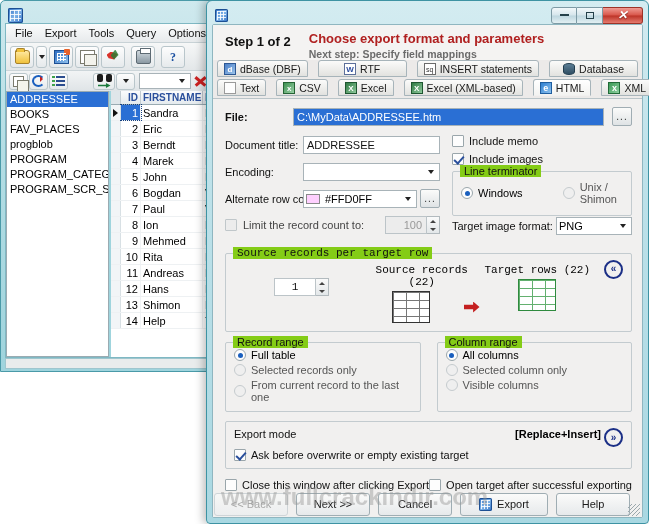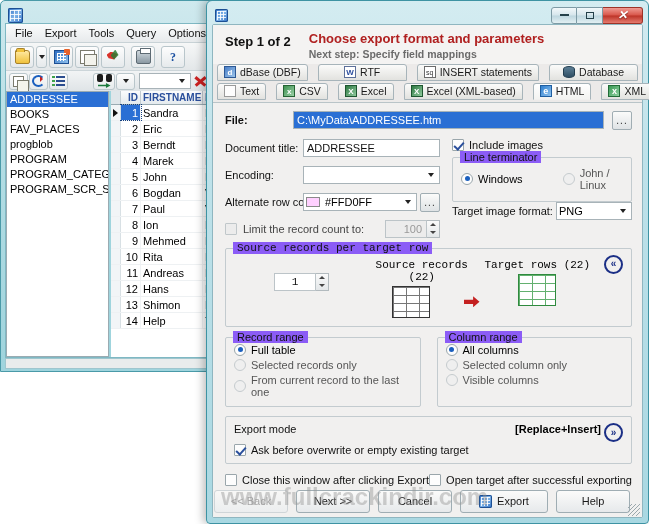--- a/index.html
+++ b/index.html
@@ -250,21 +250,21 @@
   }
   .cbx.dis{background:#ececec;border-color:#c0c7ca;}
   .rb { width:12px;height:12px;border:1px solid #9aa6ab;background:#fdfdfd;border-radius:50%;position:relative;flex:0 0 12px;}
   .rb.on::after{content:"";position:absolute;left:2.5px;top:2.5px;width:5px;height:5px;border-radius:50%;background:#1a5fbe;}
   .rb.dis{background:#efefef;border-color:#c5cbce;}
   .group {
     border:1px solid #c3cbcf; border-radius:2px; padding:6px 8px 7px 8px;
     position:relative; background:transparent;
   }
   .group > .gtitle {
-    position:absolute; top:-7px; left:7px; background:#8b5cf6; padding:0 4px;
+    position:absolute; top:-7px; left:7px; background:#84cc16; padding:0 4px;
     font-size:11px; color:#111;
   }
   .line-term { width:100%; }
   .lt-opts { display:flex; gap:40px; margin-top:3px; }
   .lt-opts .opt{display:flex;align-items:center;gap:5px;font-size:11px;}
   .limit-row{display:flex;align-items:center;gap:6px;margin-top:6px;}
   .spin { display:flex; }
   .spin .sv { width:42px; height:18px; border:1px solid #bcc4c8; background:#ececec; color:#999; font-size:11px; text-align:right; padding-right:4px; line-height:16px; }
   .spin .sv.en { background:#fff; color:#111; text-align:center; padding:0; }
   .spin .sb { width:13px; height:18px; border:1px solid #b2babe; border-left:none; background:linear-gradient(180deg,#fafafa,#e3e7e9); display:flex;flex-direction:column;align-items:center;justify-content:space-around;}
@@ -616,33 +616,37 @@
                 <span class="sb">
                     <i class="up"></i>
                     <i class="dn"></i>
                   </span>
               </span>
             </div>
           </div>
 
           <div class="col-r">
             <div class="cb-row">
+              <i class="cbx"></i>
+              <span class="lbl">Include memo</span>
+            </div>
+            <div class="cb-row">
               <i class="cbx on"></i>
               <span class="lbl">Include images</span>
             </div>
             <div class="group line-term" style="margin-top:6px">
               <span class="gtitle">Line terminator</span>
               <div class="lt-opts">
                 <span class="opt">
                   <i class="rb on"></i>
                   <span>Windows</span>
                 </span>
                 <span class="opt dim">
                   <i class="rb dis"></i>
-                  <span>John / Linux</span>
+                  <span>Unix / Shimon</span>
                 </span>
               </div>
             </div>
             <div class="fld-row" style="margin-top:0">
               <span class="lbl" style="width:104px;flex:0 0 104px">Target image format:</span>
               <span class="combo">
                 <span>PNG</span>
                 <i class="caret"></i>
               </span>
             </div>

